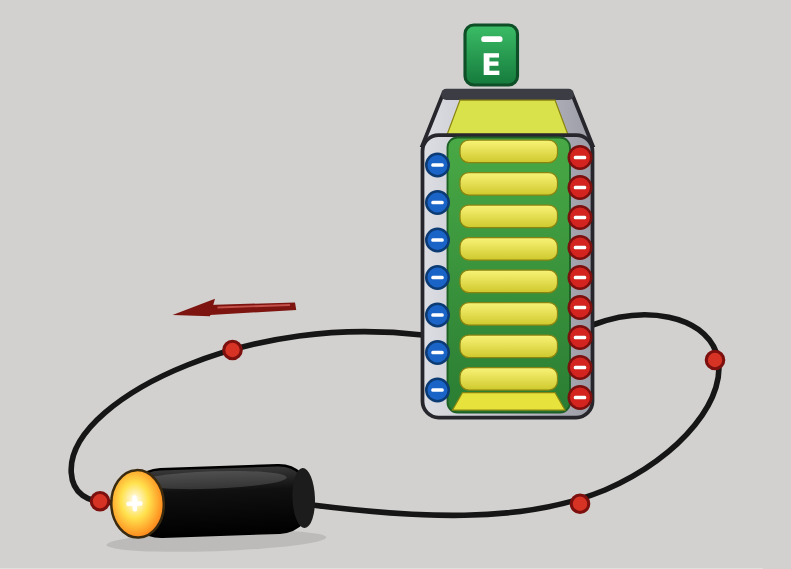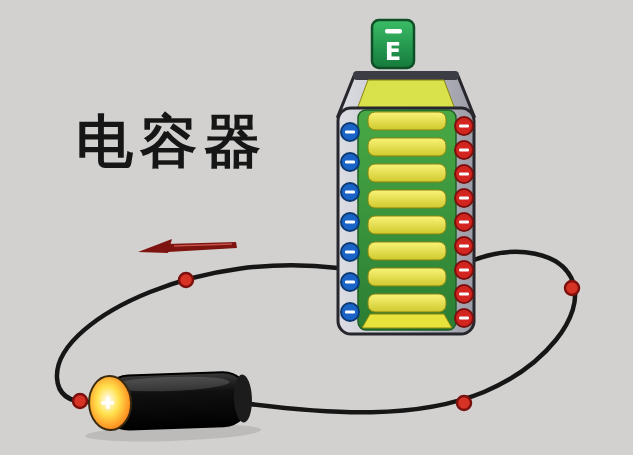--- a/index.html
+++ b/index.html
@@ -19,21 +19,20 @@
     letter-spacing:7px;
     user-select:none;
   }
   svg.diagram{position:absolute;left:0;top:0;}
 </style>
 </head>
 <body>
 
 <div class="stage">
 
-  <div class="page-title">电容器</div>
 
   <svg class="diagram" width="633" height="455" viewBox="0 0 633 455">
 
     <defs>
       <linearGradient id="bodyGrad" x1="0" y1="0" x2="1" y2="0">
         <stop offset="0" stop-color="#dddee4"></stop>
         <stop offset="0.5" stop-color="#c0c1c9"></stop>
         <stop offset="1" stop-color="#9b9ca6"></stop>
       </linearGradient>
       <linearGradient id="interiorGrad" x1="0" y1="0" x2="0" y2="1">

